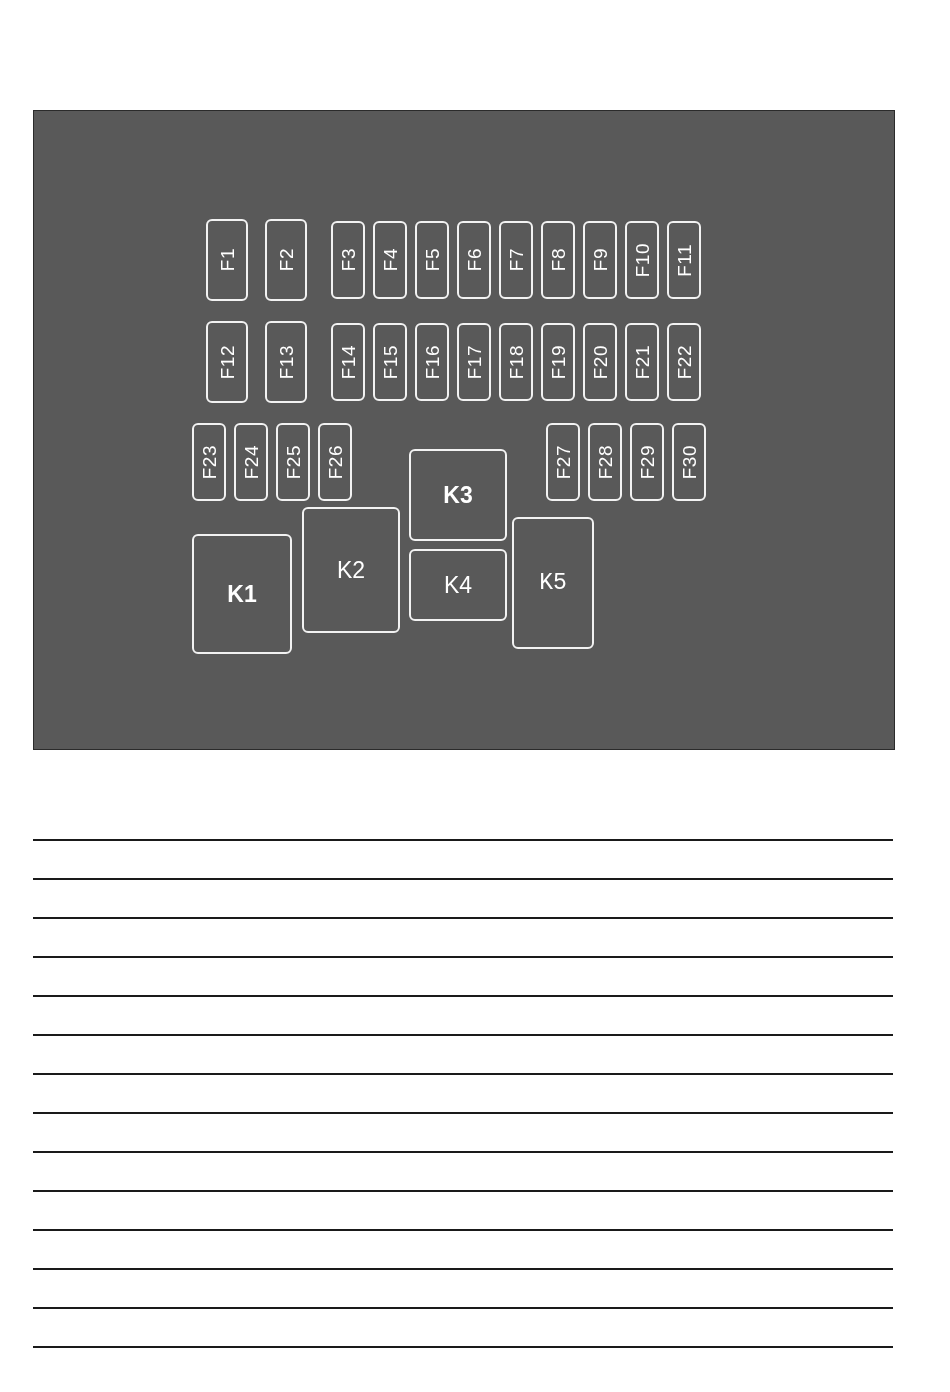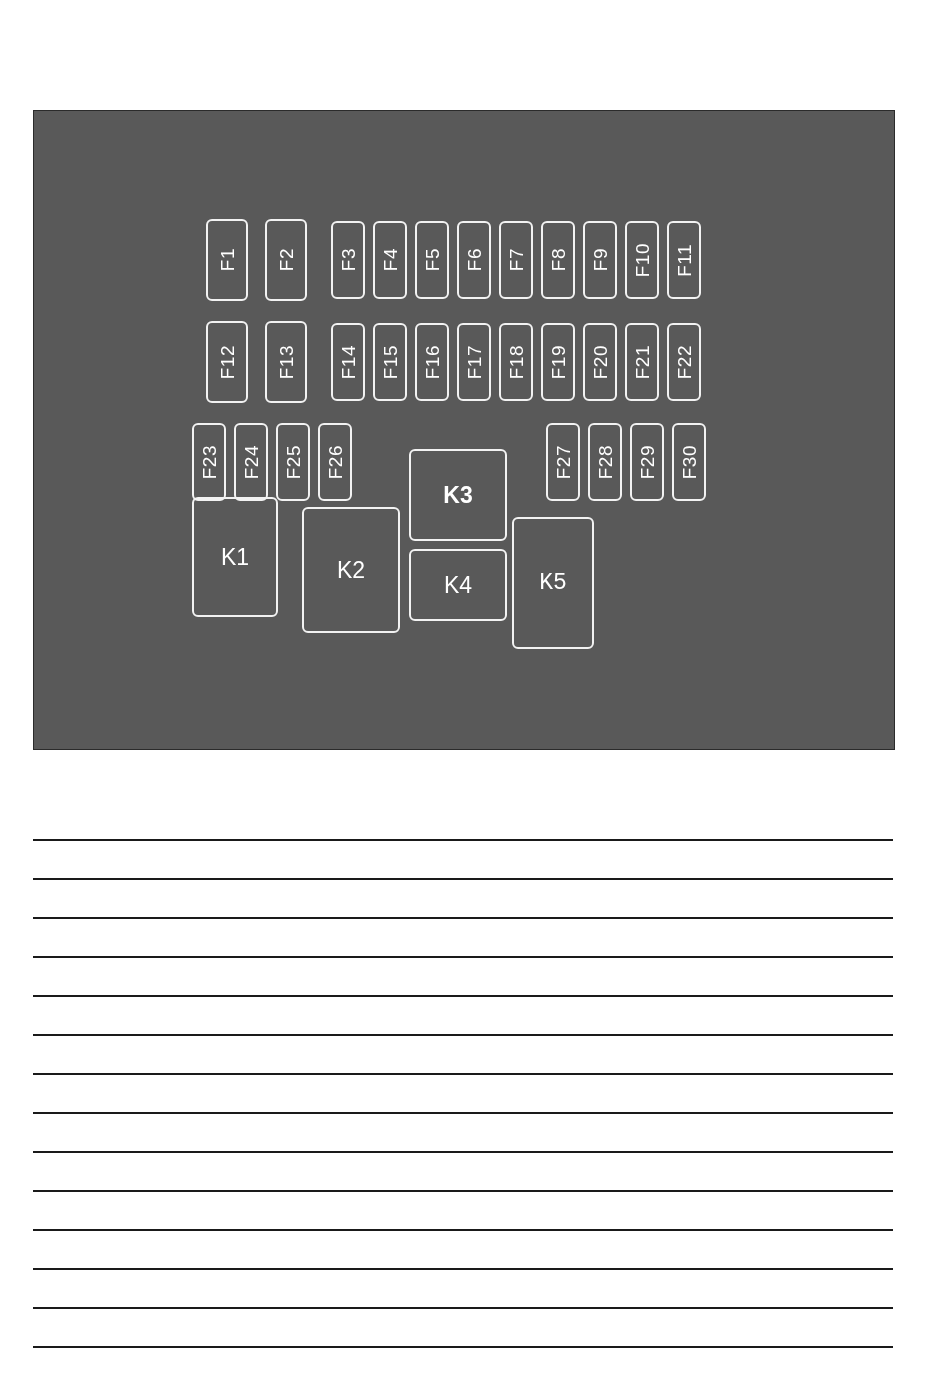--- a/index.html
+++ b/index.html
@@ -168,21 +168,21 @@
       </div>
       <div class="fuse" style="left: 554px; top: 312px; width: 34px; height: 78px;">
         <span class="lbl">F28</span>
       </div>
       <div class="fuse" style="left: 596px; top: 312px; width: 34px; height: 78px;">
         <span class="lbl">F29</span>
       </div>
       <div class="fuse" style="left: 638px; top: 312px; width: 34px; height: 78px;">
         <span class="lbl">F30</span>
       </div>
-      <div class="relay" style="left: 158px; top: 386px; width: 86px; height: 120px;">
+      <div class="relay" style="left: 158px; top: 423px; width: 100px; height: 120px; font-weight: bold;">
         <span class="lbl">K1</span>
       </div>
       <div class="relay" style="left: 268px; top: 396px; width: 98px; height: 126px;">
         <span class="lbl">K2</span>
       </div>
       <div class="relay" style="left: 375px; top: 338px; width: 98px; height: 92px; font-weight: bold;">
         <span class="lbl">K3</span>
       </div>
       <div class="relay" style="left: 375px; top: 438px; width: 98px; height: 72px;">
         <span class="lbl">K4</span>

